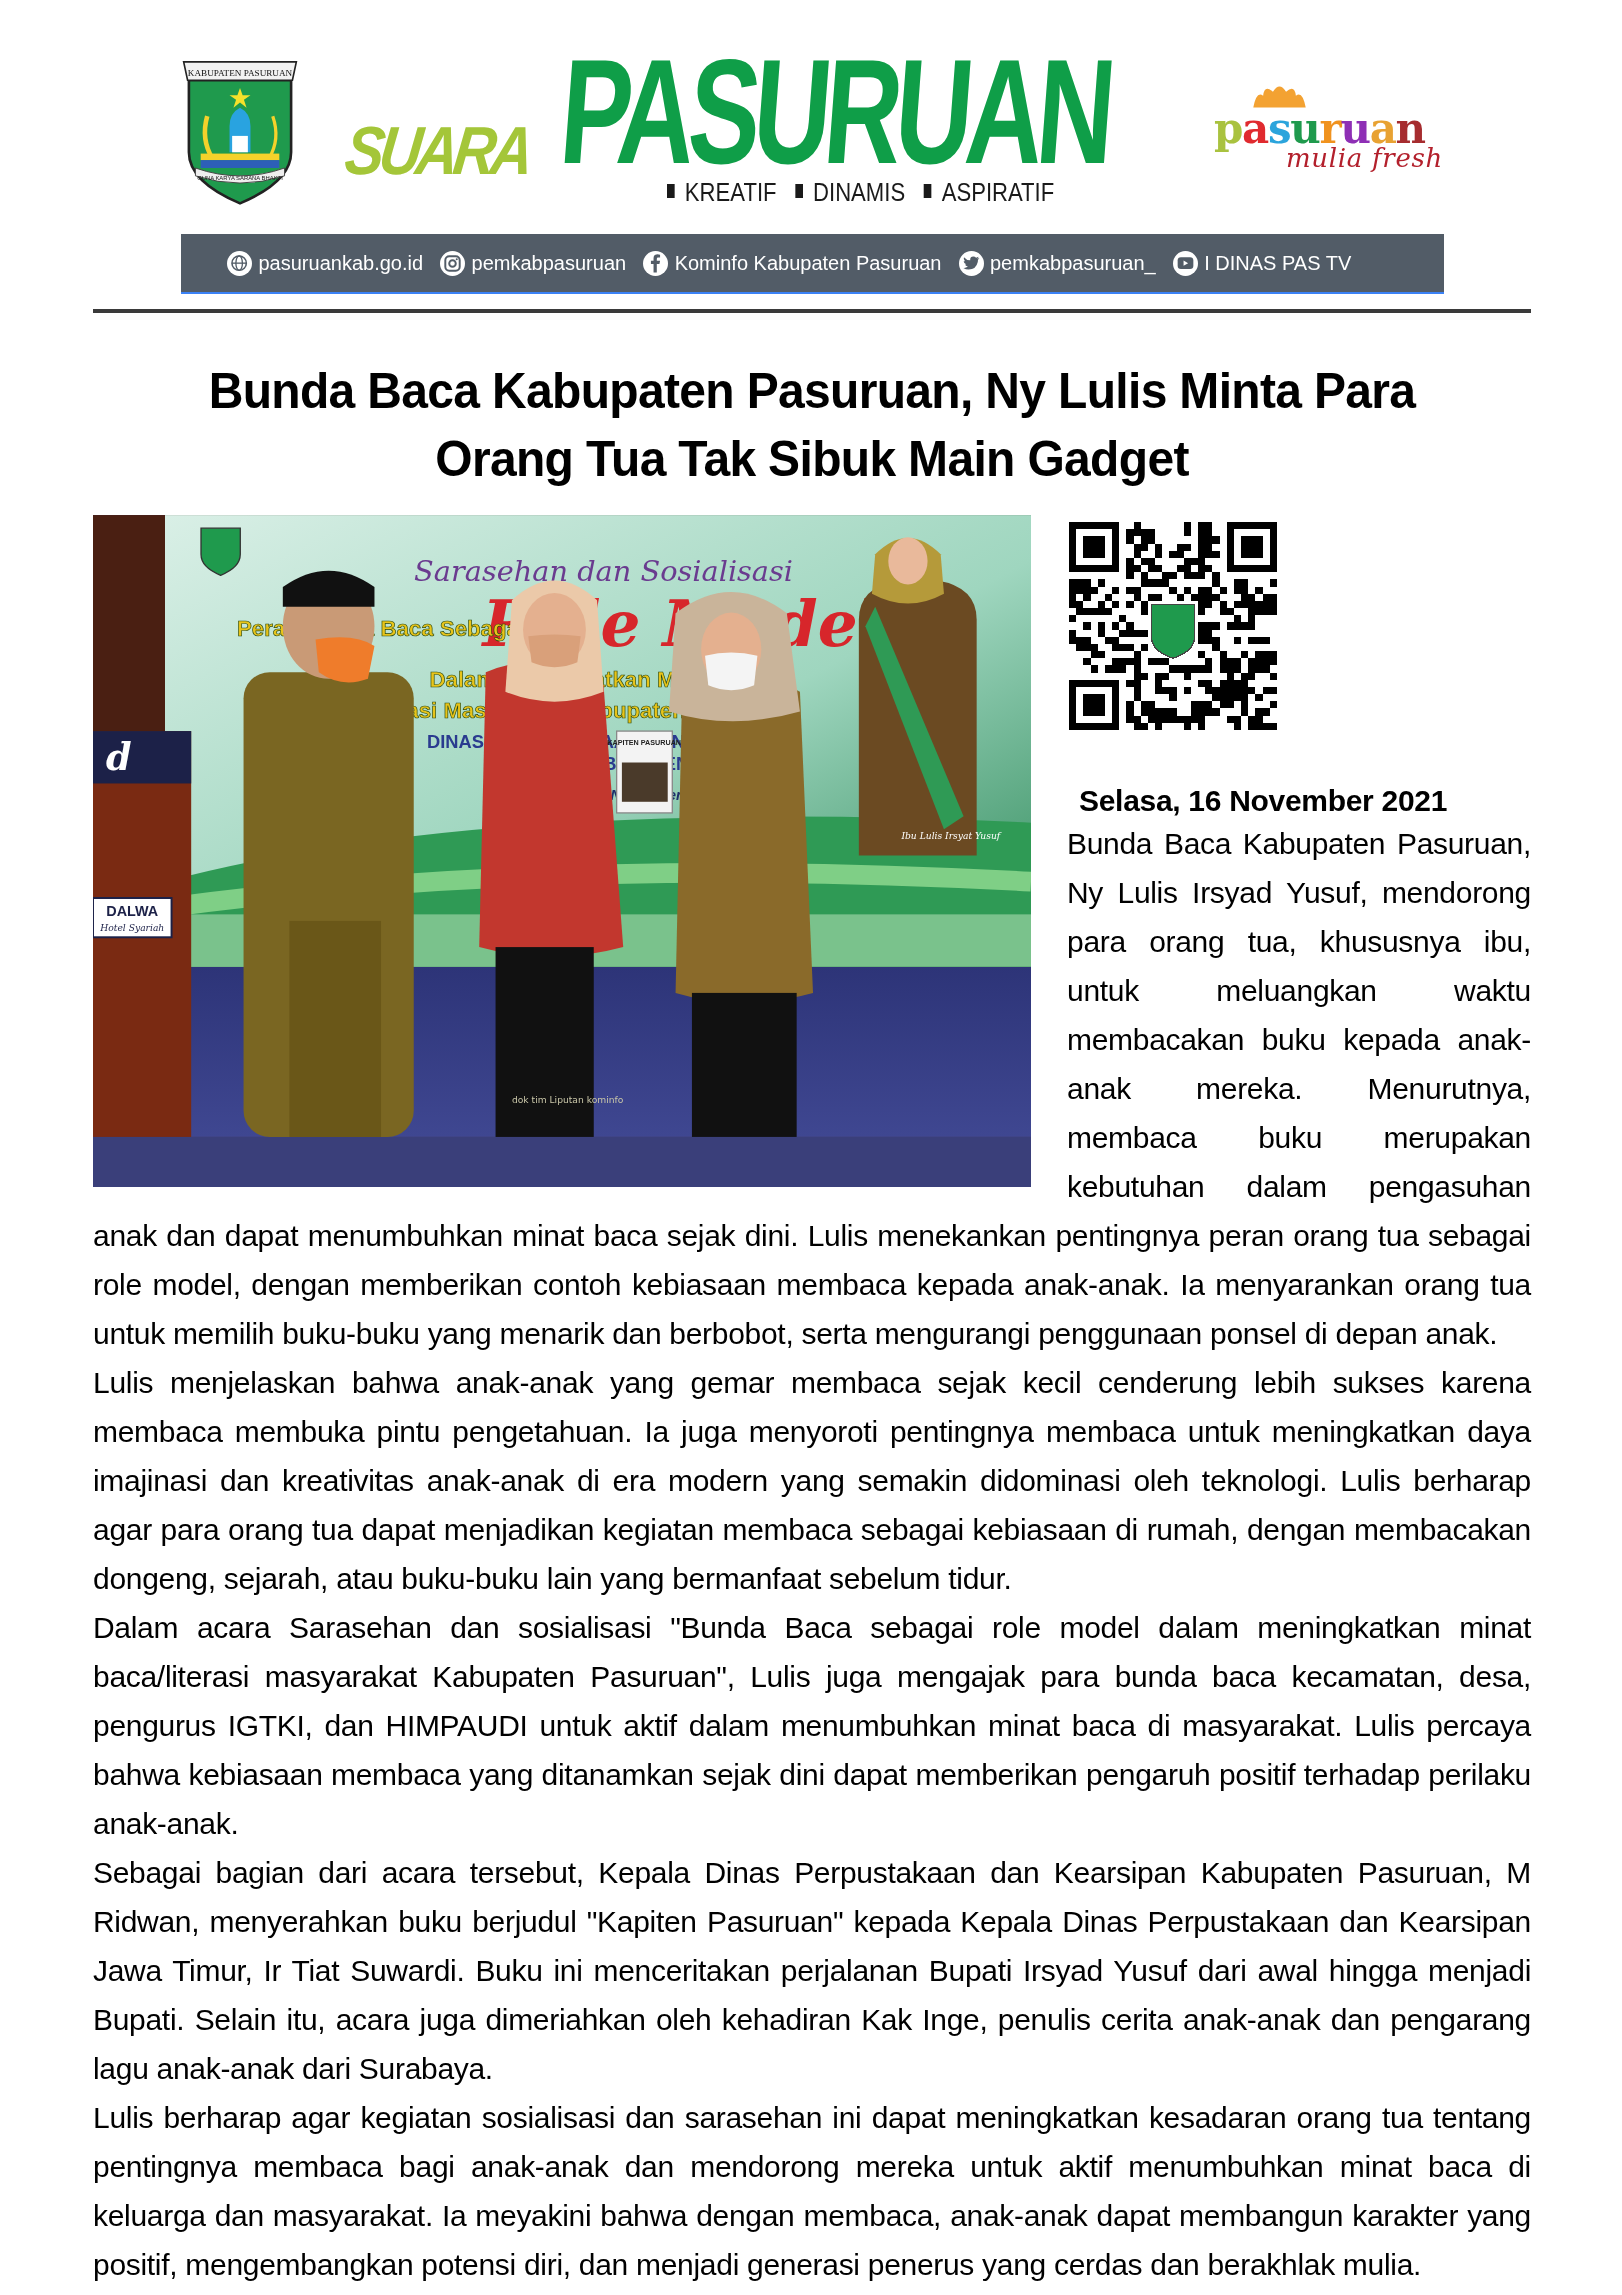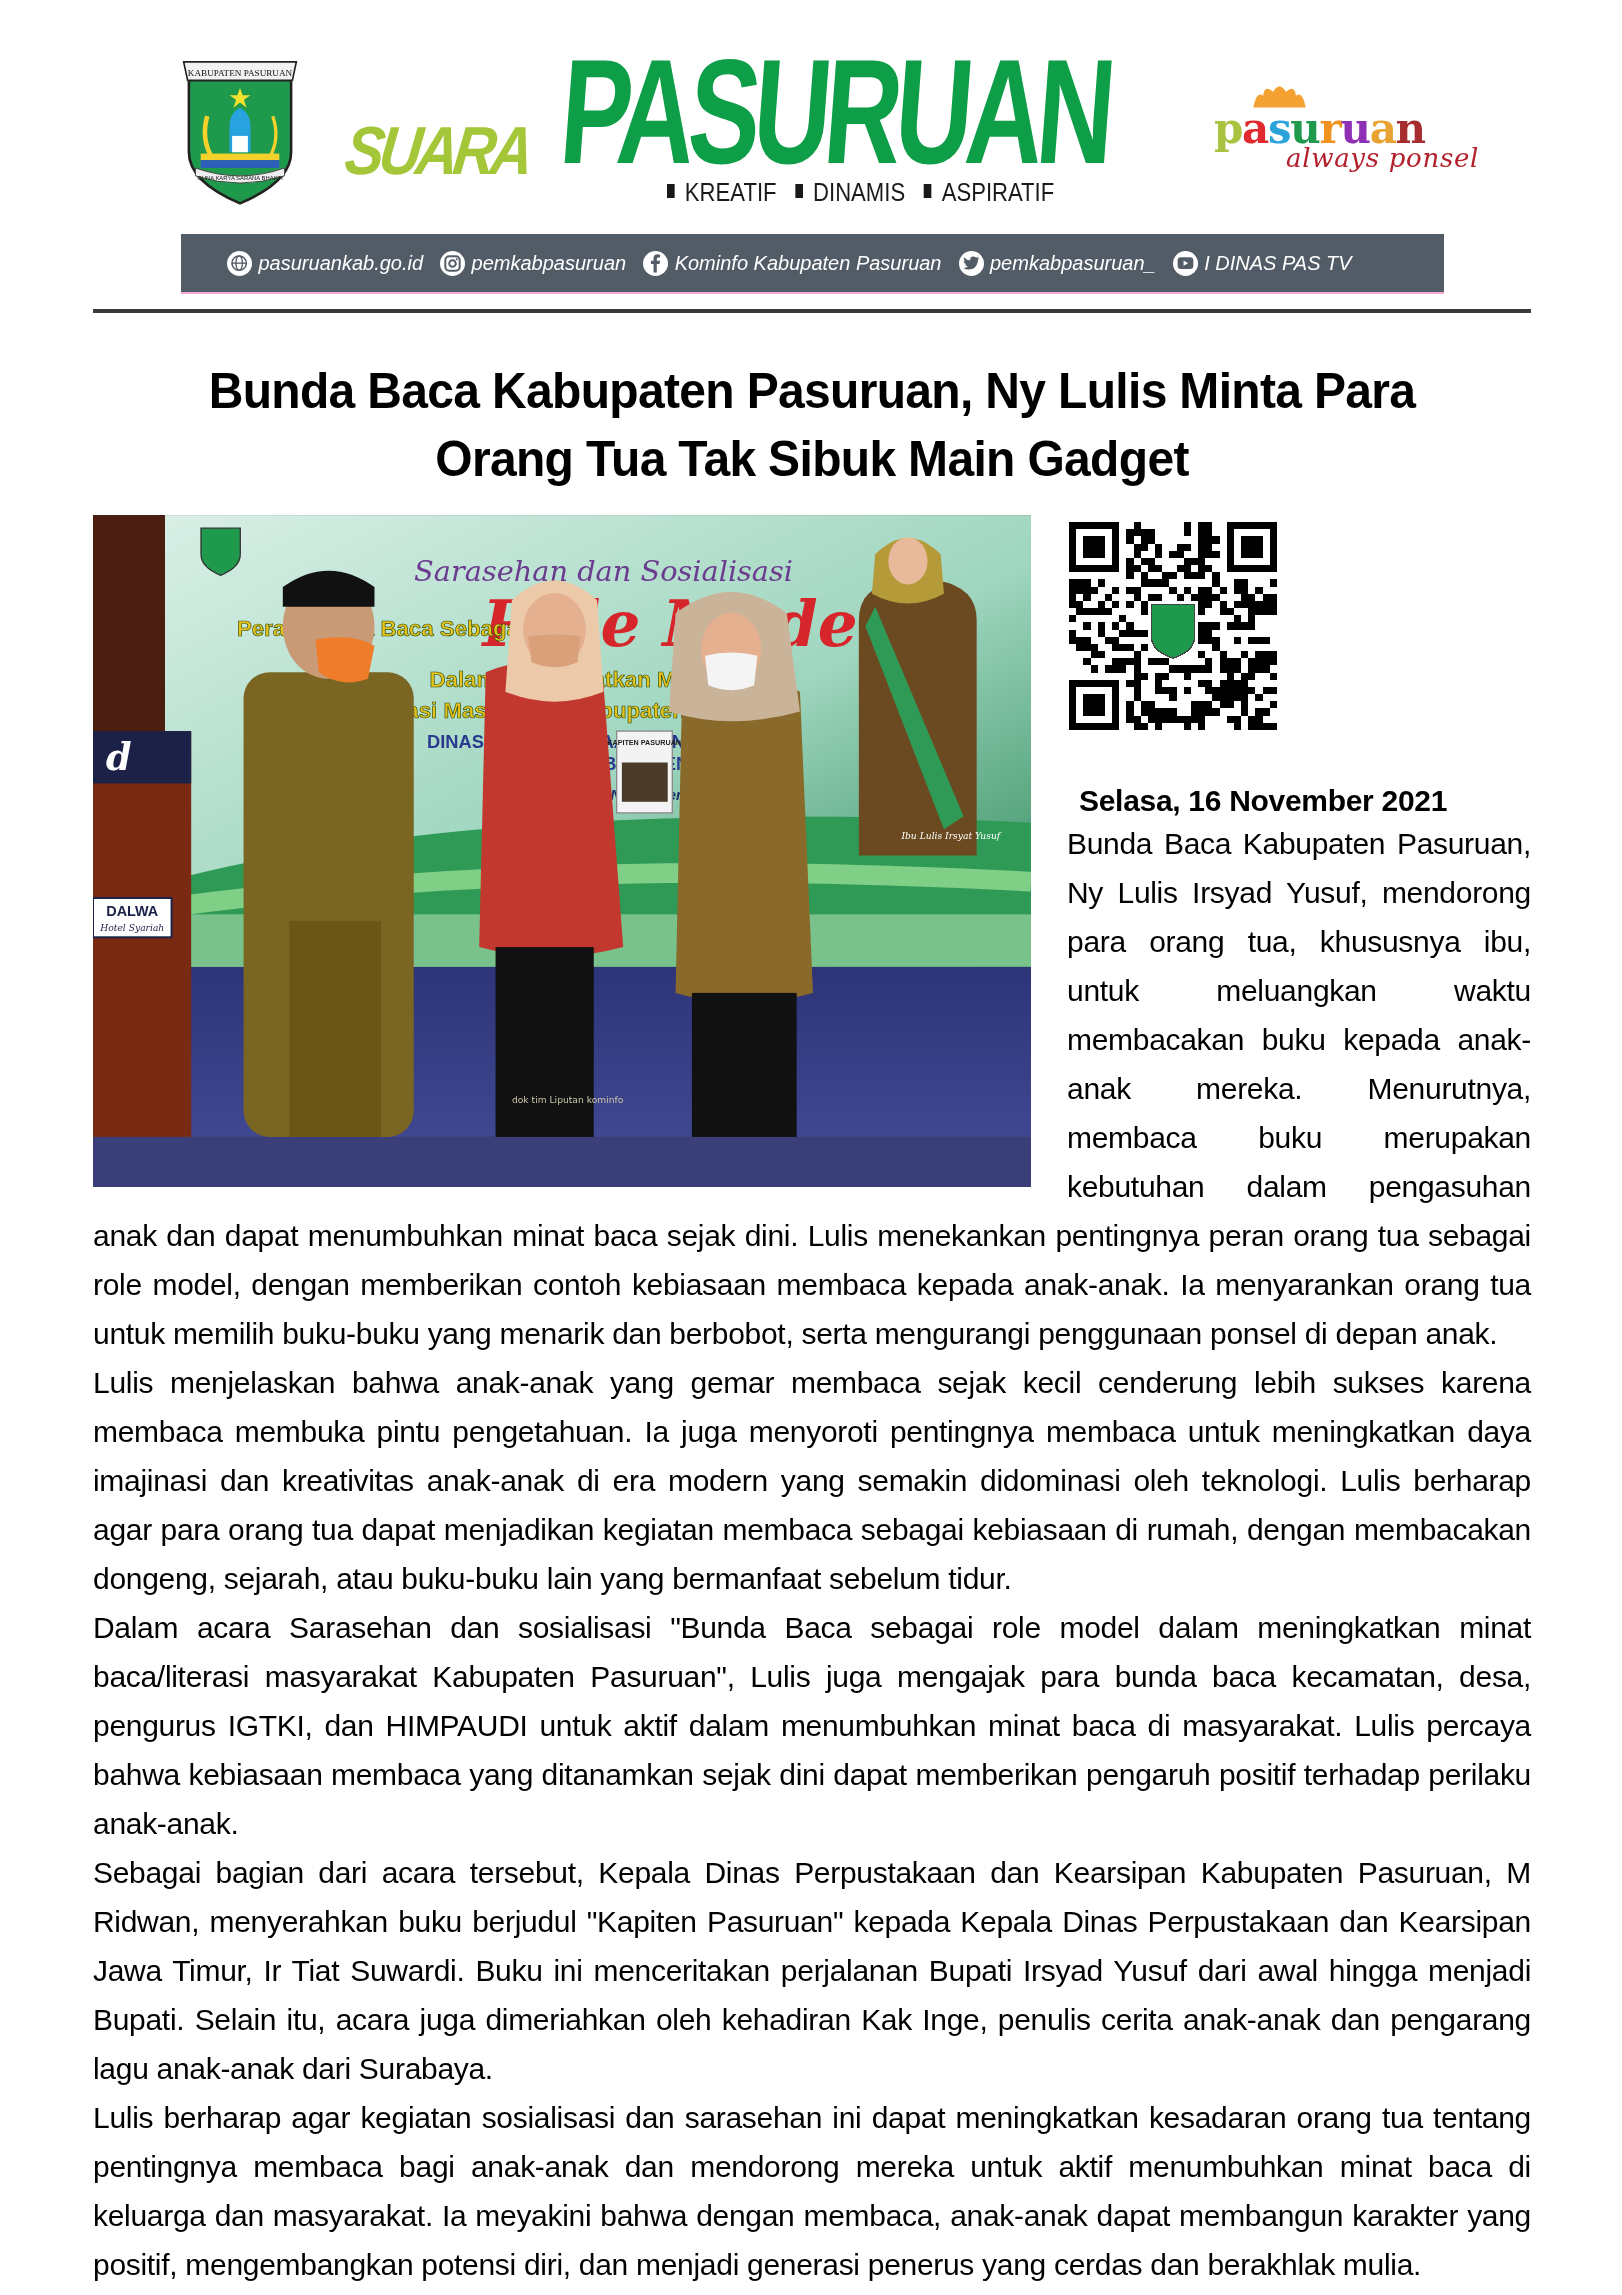--- a/index.html
+++ b/index.html
@@ -13,21 +13,21 @@
     .brand-pasuruan { position: absolute; left: 216px; top: 0; font-family: "Liberation Sans", sans-serif; font-weight: 700; font-size: 149px; letter-spacing: -9.2px; color: #0f9e48; transform: scaleX(0.72) skewX(-6deg); transform-origin: left top; line-height: 0.8; white-space: nowrap; }
     .tagline { position: absolute; left: 667px; top: 177px; display: flex; gap: 22px; font-size: 26px; color: #1a1a1a; transform: scaleX(0.85); transform-origin: left top; white-space: nowrap; }
     .tagline .bullet { display: inline-block; width: 9.2px; height: 14.4px; background: #1a1a1a; margin-right: 11.8px; vertical-align: 2.6px; }
 
     .tourism-logo { position: absolute; left: 1214px; top: 79px; width: 249px; height: 98px; }
     .tourism-logo .word { position: absolute; left: 0; top: 25px; font-family: "DejaVu Serif", serif; font-weight: 700; font-size: 42px; letter-spacing: -1.3px; white-space: nowrap; }
     .tourism-logo .word span { display: inline-block; }
     .tourism-logo .slogan { position: absolute; left: 72px; top: 64px; font-family: "DejaVu Serif", serif; font-style: italic; font-size: 26px; color: #b3202c; letter-spacing: 0.7px; white-space: nowrap; }
     .tourism-logo .sun { position: absolute; left: 36px; top: 5.2px; width: 59px; height: 23.6px; }
 
-    .social-bar { position: absolute; left: 181px; top: 234px; width: 1263px; height: 60px; background: #525c67; display: flex; align-items: center; padding-left: 46px; box-sizing: border-box; gap: 17px; border-bottom: 2px solid #f9a8d4; font-style: italic; }
+    .social-bar { position: absolute; left: 181px; top: 234px; width: 1263px; height: 60px; background: #525c67; display: flex; align-items: center; padding-left: 46px; box-sizing: border-box; gap: 17px; border-bottom: 2px solid #3b82f6; }
     .social-item { display: flex; align-items: center; gap: 6.5px; color: #ffffff; font-size: 20px; white-space: nowrap; text-decoration: none; }
     .social-icon { width: 25px; height: 25px; border-radius: 50%; background: #ffffff; display: inline-flex; align-items: center; justify-content: center; flex: none; }
 
     .rule { position: absolute; left: 93px; top: 309px; width: 1438px; height: 3.9px; background: #3a3a3a; }
 
     
     .headline { position: absolute; left: 93px; top: 357px; width: 1438px; text-align: center; font-weight: 700; font-size: 50px; line-height: 68px; letter-spacing: -0.7px; margin: 0; transform: scaleX(0.96); transform-origin: center top; }
 
     
     .photo { position: absolute; left: 93px; top: 515px; width: 938px; height: 672px; overflow: hidden; background: #3a3f7a; }
@@ -71,21 +71,21 @@
     <span><i class="bullet"></i><span>KREATIF</span></span>
     <span><i class="bullet"></i><span>DINAMIS</span></span>
     <span><i class="bullet"></i><span>ASPIRATIF</span></span>
   </div>
 
   <div class="tourism-logo">
     <svg class="sun" viewBox="0 0 90 36">
       <path d="M5 36 Q10 10 20 18 Q22 0 35 12 Q45 -4 55 12 Q68 0 70 18 Q80 10 85 36 Z" fill="#f3a232"></path>
     </svg>
     <div class="word" id="tourism-word"><span style="color: rgb(169, 194, 63);">p</span><span style="color: rgb(224, 42, 47);">a</span><span style="color: rgb(43, 164, 220);">s</span><span style="color: rgb(31, 154, 77);">u</span><span style="color: rgb(240, 146, 30);">r</span><span style="color: rgb(142, 47, 181);">u</span><span style="color: rgb(232, 162, 50);">a</span><span style="color: rgb(166, 44, 47);">n</span></div>
-    <div class="slogan">always ponsel</div>
+    <div class="slogan">mulia fresh</div>
   </div>
 
   <nav class="social-bar">
     <a class="social-item">
       <span class="social-icon">
         <svg width="18.3" height="18.3" viewBox="0 0 28 28">
             <circle cx="14" cy="14" r="11" fill="none" stroke="#525c67" stroke-width="2.4"></circle>
             <ellipse cx="14" cy="14" rx="5" ry="11" fill="none" stroke="#525c67" stroke-width="2"></ellipse>
             <line x1="3" y1="14" x2="25" y2="14" stroke="#525c67" stroke-width="2"></line>
           </svg>

